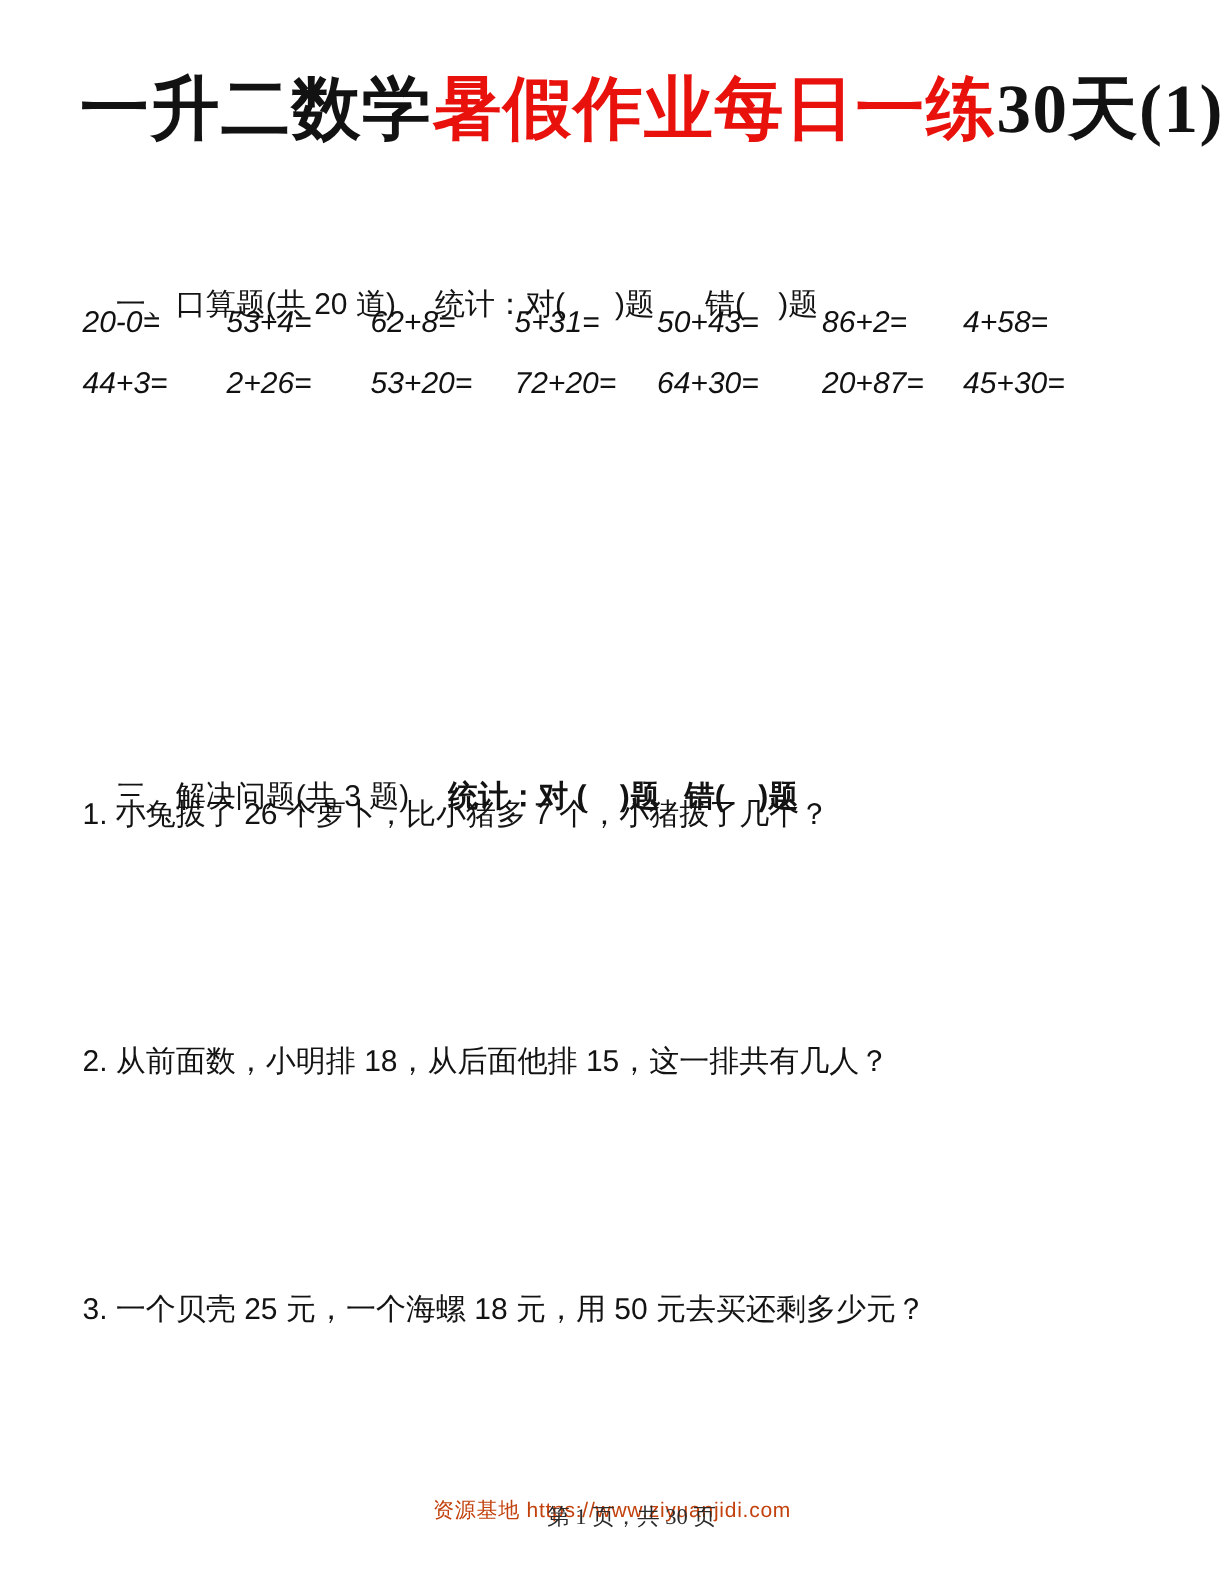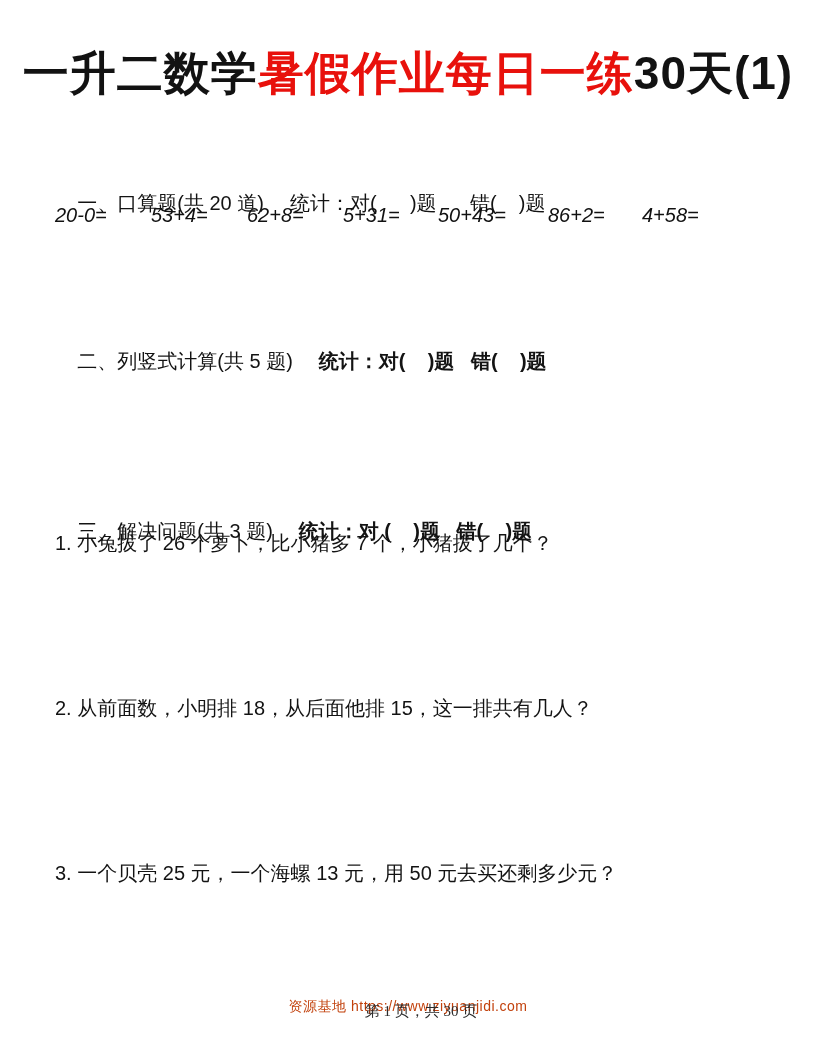--- a/index.html
+++ b/index.html
@@ -14,22 +14,22 @@
     color: #111111;
     overflow: hidden;
   }
 
   
   .title {
     position: absolute;
     top: 44px;
     left: 0;
     width: 100%;
-    text-align: center;
-    font-family: Liberation Sans, sans-serif;
+    text-align: right;
+    font-family: Liberation Serif, serif;
     font-weight: 900;
     font-size: 46px;
     line-height: 58px;
     letter-spacing: 1px;
     white-space: nowrap;
   }
   .title .red { color: #e8110c; }
   .title .black { color: #121212; }
 
   
@@ -158,31 +158,37 @@
   <div class="oral-grid">
     <div class="oral-row">
       <span>20-0=</span>
       <span>53+4=</span>
       <span>62+8=</span>
       <span>5+31=</span>
       <span>50+43=</span>
       <span>86+2=</span>
       <span>4+58=</span>
     </div>
+    <div class="oral-row">
+      <span>44+3=</span>
+      <span>2+26=</span>
+      <span>53+20=</span>
+      <span>72+20=</span>
+      <span>64+30=</span>
+      <span>20+87=</span>
+      <span>45+30=</span>
+    </div>
   </div>
 
-  <div class="sec-heading sec2 stats-bold">
-    <span>二、列竖式计算(共 5 题)</span><span class="stats">统计：对(    )题   错(    )题</span>
-  </div>
 
 
   <div class="sec-heading sec3 stats-bold">
     <span>三、解决问题(共 3 题)</span><span class="stats">统计：对 (    )题   错(    )题</span>
   </div>
 
   <p class="word-problem wp1">1. 小兔拔了 26 个萝卜，比小猪多 7 个，小猪拔了几个？</p>
   <p class="word-problem wp2">2. 从前面数，小明排 18，从后面他排 15，这一排共有几人？</p>
-  <p class="word-problem wp3">3. 一个贝壳 25 元，一个海螺 13 元，用 50 元去买还剩多少元？</p>
+  <p class="word-problem wp3">3. 一个贝壳 25 元，一个海螺 18 元，用 50 元去买还剩多少元？</p>
 
   <div class="footer-watermark">资源基地 https://www.ziyuanjidi.com</div>
   <div class="footer-page">第 1 页，共 30 页</div>
 
 </div>
 
 </body></html>

